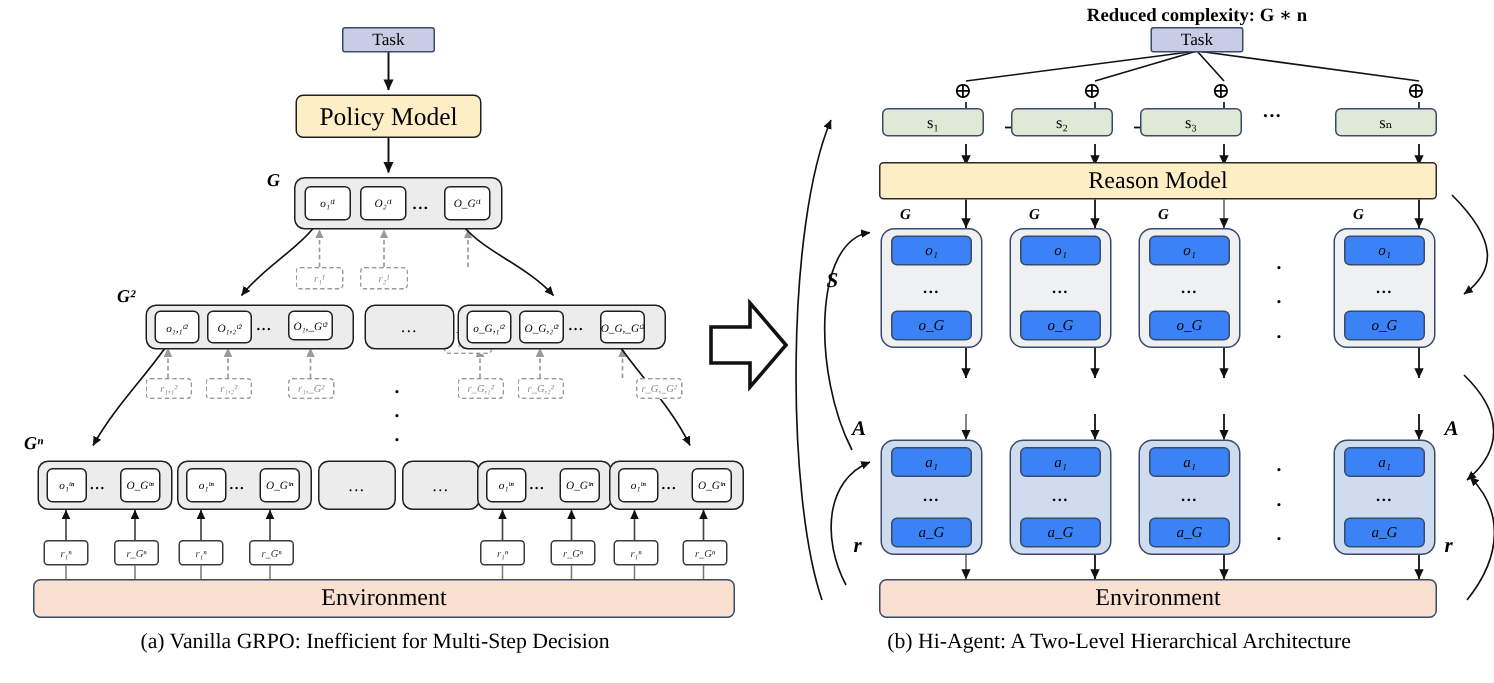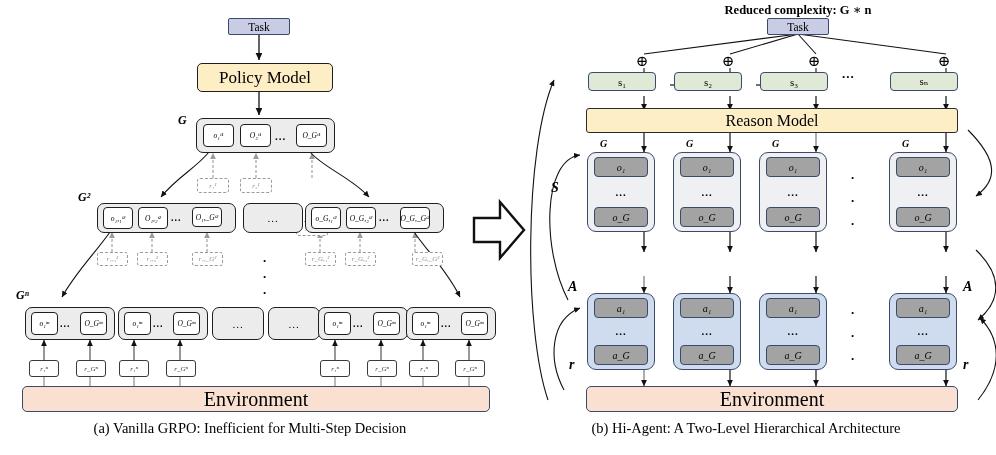--- a/index.html
+++ b/index.html
@@ -35,21 +35,21 @@
   .reason{
     background:#fdeec6;border:1.3px solid #2b2b2b;border-radius:3px;
     font-size:16px;
   }
   .action{
     background:#7e9ccd;border:1.3px solid #3a4a6b;border-radius:3px;
     font-size:16px;
   }
   .env{
     background:#fae0d0;border:1.4px solid #3a4a6b;border-radius:5px;
-    font-size:20px;
+    font-size:16px;
   }
   .state{
     background:#dfe9d5;border:1.2px solid #3a4a6b;border-radius:4px;
     font-size:11px;
   }
   
   .grp{
     background:#ececec;border:1.6px solid #1f1f1f;border-radius:7px;
   }
   .grp-empty{
@@ -80,21 +80,21 @@
     background:#eef0f2;border:1.6px solid #3a4a6b;border-radius:9px;
     display:flex;flex-direction:column;align-items:center;justify-content:space-between;
     padding:4px 0;
   }
   .agrp{
     background:#cfdcef;border:1.6px solid #3a4a6b;border-radius:9px;
     display:flex;flex-direction:column;align-items:center;justify-content:space-between;
     padding:4px 0;
   }
   .ibox{
-    background:#a3a3a3;border:1.2px solid #3a4a6b;border-radius:4px;
+    background:#3b82f6;border:1.2px solid #3a4a6b;border-radius:4px;
     display:flex;align-items:center;justify-content:center;
     font-size:10px;font-style:italic;
   }
   .dots-v{font-size:11px;font-weight:bold;letter-spacing:1px;line-height:1;}
   .dots-h{font-size:13px;font-weight:bold;letter-spacing:1px;white-space:nowrap;}
   .dot{font-size:13px;font-weight:bold;line-height:1;}
   svg{overflow:visible;}
 </style>
 </head>
 <body>
@@ -151,21 +151,21 @@
     <line x1="180" y1="386" x2="180" y2="377" stroke="#777" stroke-width="1"></line>
     <line x1="335" y1="386" x2="335" y2="377" stroke="#777" stroke-width="1"></line>
     <line x1="381" y1="386" x2="381" y2="377" stroke="#777" stroke-width="1"></line>
     <line x1="423" y1="386" x2="423" y2="377" stroke="#777" stroke-width="1"></line>
     <line x1="469" y1="386" x2="469" y2="377" stroke="#777" stroke-width="1"></line>
   </svg>
 
 
   <div class="abs box task" style="left:228px;top:18px;width:62px;height:17px;">Task</div>
 
-  <div class="abs box policy" style="left:197px;top:63px;width:136px;height:29px;">Policy Model</div>
+  <div class="abs box policy" style="left:197px;top:63px;width:124px;height:29px;">Policy Model</div>
 
   <div class="abs lbl" style="left:178px;top:113px;">G</div>
   <div class="abs grp" style="left:196px;top:118px;width:139px;height:35px;"></div>
   <div class="abs obox" style="left:203px;top:124px;width:31px;height:23px;text-align:center;">
     <span>o₁ᵗ¹</span>
   </div>
   <div class="abs obox" style="left:240px;top:124px;width:31px;height:23px;">
     <span>O₂ᵗ¹</span>
   </div>
   <div class="abs dots-h" style="left:275px;top:130px;font-size:11px;">...</div>
@@ -202,21 +202,21 @@
   <div class="abs dots-h" style="left:379px;top:212px;font-size:10px;">...</div>
   <div class="abs obox" style="left:400px;top:207px;width:30px;height:22px;">
     <span>O_G,_Gᵗ²</span>
   </div>
 
   <div class="abs rbox-d" style="left:97px;top:252px;width:31px;height:14px;">r₁,₁²</div>
   <div class="abs rbox-d" style="left:137px;top:252px;width:31px;height:14px;">r₁,₂²</div>
   <div class="abs rbox-d" style="left:192px;top:252px;width:31px;height:14px;">r₁,_G²</div>
   <div class="abs rbox-d" style="left:305px;top:252px;width:31px;height:14px;">r_G,₁²</div>
   <div class="abs rbox-d" style="left:345px;top:252px;width:31px;height:14px;">r_G,₂²</div>
-  <div class="abs rbox-d" style="left:412px;top:252px;width:31px;height:14px;">r_G,_G²</div>
+  <div class="abs rbox-d" style="left:424px;top:252px;width:31px;height:14px;">r_G,_G²</div>
 
   <div class="abs dot" style="left:263px;top:251px;">.</div>
   <div class="abs dot" style="left:263px;top:267px;">.</div>
   <div class="abs dot" style="left:263px;top:283px;">.</div>
 
   <div class="abs lbl" style="left:16px;top:288px;">Gⁿ</div>
 
   <div class="abs grp" style="left:25px;top:307px;width:90px;height:33px;"></div>
   <div class="abs obox" style="left:31px;top:312px;width:27px;height:23px;">
     <span>o₁ᵗⁿ</span>

